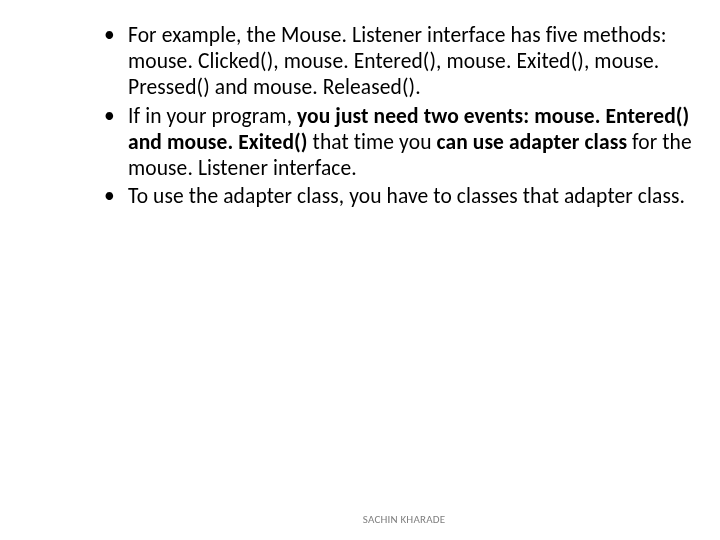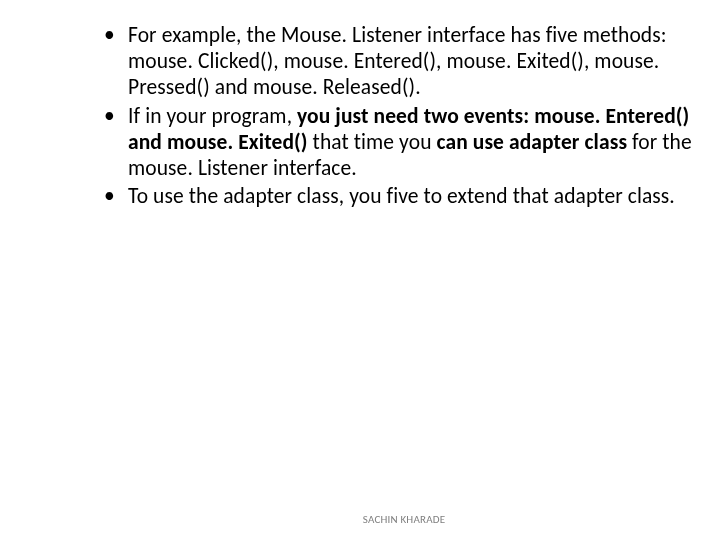--- a/index.html
+++ b/index.html
@@ -54,16 +54,16 @@
     letter-spacing: 0.2px;
   }
 </style>
 </head>
 <body>
 
 <div class="slide">
   <ul class="bullets">
     <li><span>For example, the Mouse. Listener interface has five methods: mouse. Clicked(), mouse. Entered(), mouse. Exited(), mouse. Pressed() and mouse. Released().</span></li>
     <li><span>If in your program, </span><span class="b">you just need two events: mouse. Entered() and mouse. Exited() </span><span>that time you </span><span class="b">can use adapter class </span><span>for the mouse. Listener interface.</span></li>
-    <li><span>To use the adapter class, you five to extend that adapter class.</span></li>
+    <li><span>To use the adapter class, you have to classes that adapter class.</span></li>
   </ul>
   <div class="footer">SACHIN KHARADE</div>
 </div>
 
 </body></html>

